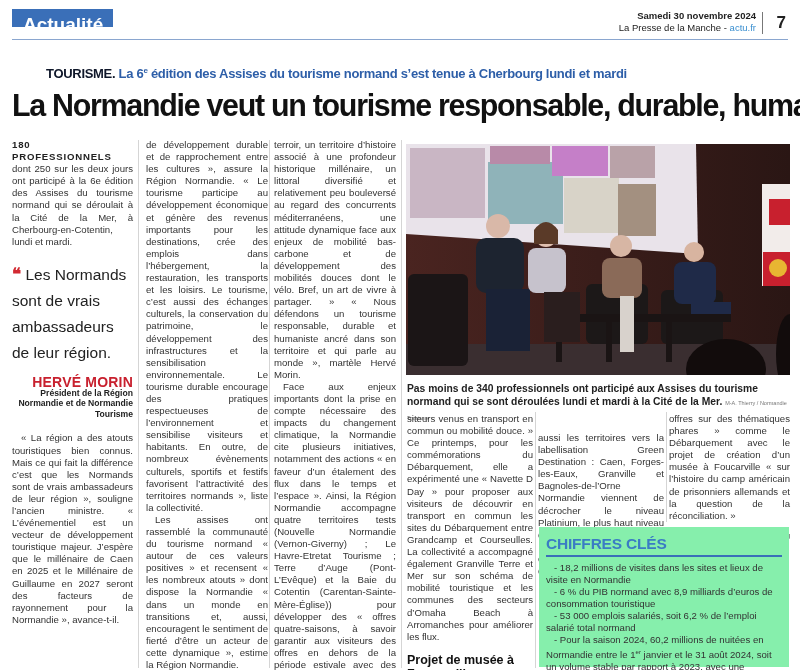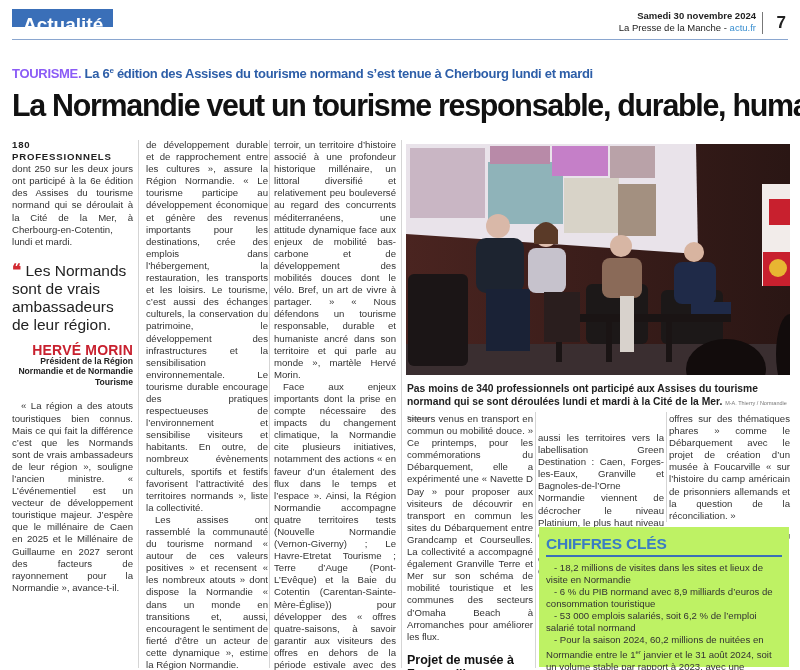--- a/index.html
+++ b/index.html
@@ -12,55 +12,55 @@
   .header-rule { position: absolute; left: 12px; right: 12px; top: 39px; height: 1px; background: #8aa6cf; }
   .date-block { position: absolute; right: 44px; top: 10px; text-align: right; font-size: 9.5px; line-height: 12px; color: #222; margin-left: 10px; }
   .date-block .date { font-weight: bold; }
   .date-block .site { color: #3a8fd0; }
   .page-sep { position: absolute; right: 37px; top: 12px; width: 1px; height: 22px; background: #777; }
   .page-num { position: absolute; right: 14px; top: 13px; font-size: 17px; font-weight: bold; color: #222; }
 
   
   .kicker { position: absolute; left: 12px; top: 66px; font-family: "Liberation Sans Narrow", "Liberation Sans", sans-serif;
     font-size: 13px; font-weight: bold; letter-spacing: -0.3px; white-space: nowrap; }
-  .kicker .k-tag { color: #8b5cf6; }
+  .kicker .k-tag { color: #0f172a; margin-left: 34px; }
   .kicker .k-text { color: #2d5ea8; }
   .kicker sup { font-size: 8px; }
   .headline { position: absolute; left: 12px; top: 88px; font-size: 31px; font-weight: bold; color: #111;
     letter-spacing: -1.3px; white-space: nowrap; transform: scaleX(0.98); transform-origin: left; }
 
   
   .col { position: absolute; font-size: 9.6px; line-height: 12.1px; color: #333; text-align: justify; hyphens: auto; }
   .col p { text-indent: 9px; }
   .col p.noindent { text-indent: 0; }
   .col1 { left: 12px; top: 139px; width: 121px; }
   .col2 { left: 146px; top: 139px; width: 122px; }
   .col3 { left: 274px; top: 139px; width: 122px; }
   .col4 { left: 407px; top: 413px; width: 126px; }
   .col5 { left: 538px; top: 432px; width: 126px; }
   .col6 { left: 669px; top: 413px; width: 121px; }
   .col-rule { position: absolute; width: 1px; background: #d5d5d5; }
 
   .lead-caps { font-weight: bold; letter-spacing: 0.8px; color: #222; }
-  .pullquote { margin: 14px 0 10px; font-size: 15.5px; line-height: 18px; color: #222; text-align: left; }
+  .pullquote { margin: 14px 0 10px; font-size: 15.5px; line-height: 26px; color: #222; text-align: left; }
   .pullquote .quote-mark { color: #d22a32; font-weight: bold; font-size: 17px; }
   .qauthor { text-align: right; color: #c8202e; font-weight: bold; font-size: 14px; letter-spacing: 0.2px; }
   .qrole { text-align: right; color: #222; font-weight: bold; font-size: 8.6px; line-height: 10.5px; margin-bottom: 13px; font-family: "Liberation Sans Narrow", "Liberation Sans", sans-serif; }
   .subhead { font-weight: bold; font-size: 12.5px; line-height: 14px; color: #111; margin: 10px 0 8px; text-align: left; }
 
   
   .photo { position: absolute; left: 406px; top: 144px; width: 384px; height: 231px; overflow: hidden; background: #2a1a18; }
   .caption { position: absolute; left: 407px; top: 382px; width: 383px; font-size: 10.3px; line-height: 13px; font-weight: bold; color: #222; }
   .caption .credit { font-weight: normal; font-size: 5.5px; color: #777; }
 
   .signature { text-align: right; font-weight: bold; font-size: 9.8px; color: #222; margin-top: 9px; }
   .signature .dot { color: #3a8fd0; font-size: 9px; }
 
   
-  .keybox { position: absolute; left: 539px; top: 527px; width: 250px; height: 140px; background: #bef264; padding: 8px 7px 12px 7px; }
+  .keybox { position: absolute; left: 539px; top: 527px; width: 250px; height: 140px; background: #86efac; padding: 8px 7px 12px 7px; }
   .keybox h3 { font-family: "Liberation Sans Narrow", "Liberation Sans", sans-serif; font-size: 15.5px; font-weight: bold; color: #3a7cc4; letter-spacing: -0.2px; }
   .keybox .key-rule { height: 1.5px; background: #3a6fb8; margin: 2px 0 5px; }
   .keybox p { font-size: 9.6px; line-height: 12px; color: #333; text-indent: 8px; }
   .keybox sup { font-size: 6px; }
 </style>
 </head>
 <body>
 
 <div class="rubric">Actualité</div>
 <div class="header-rule"></div>

